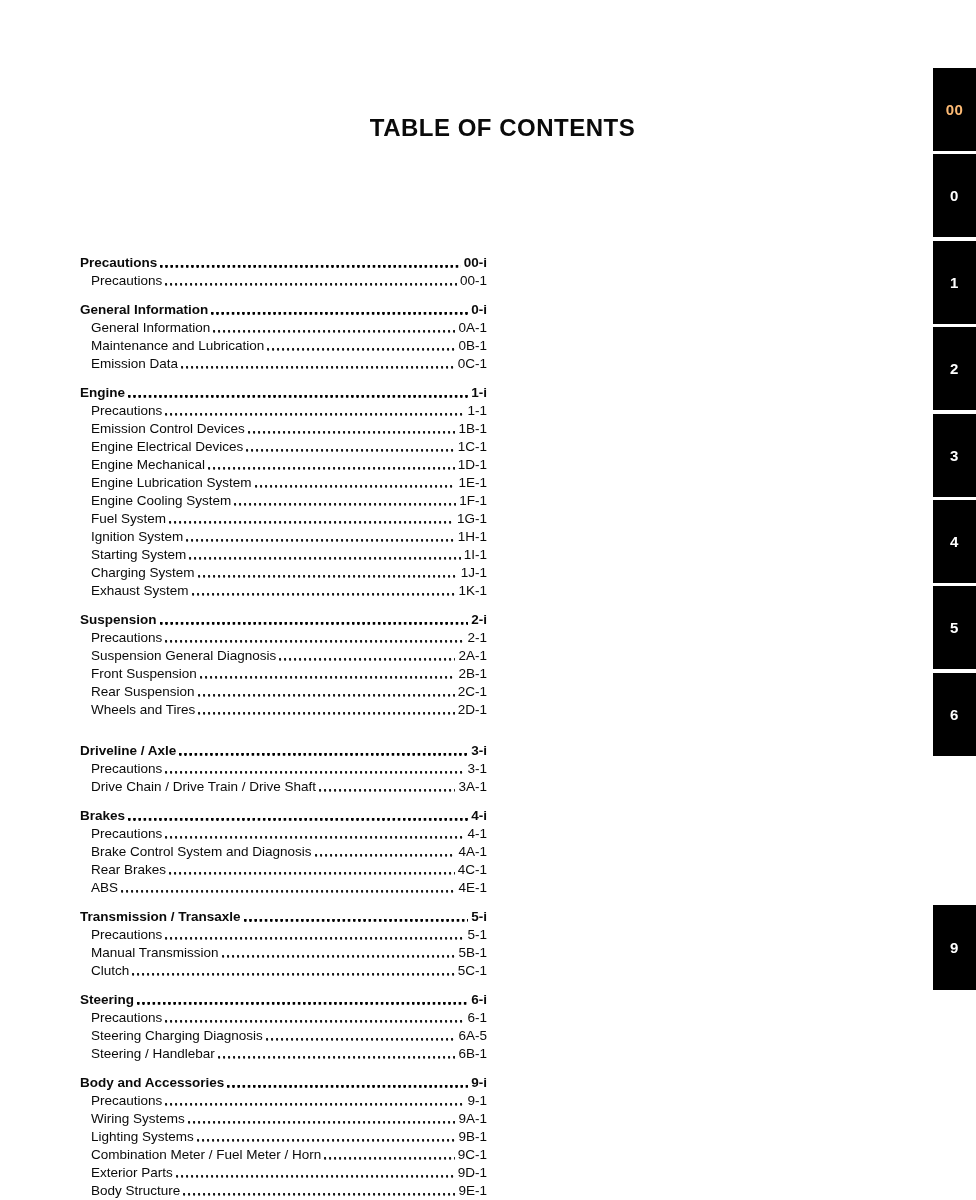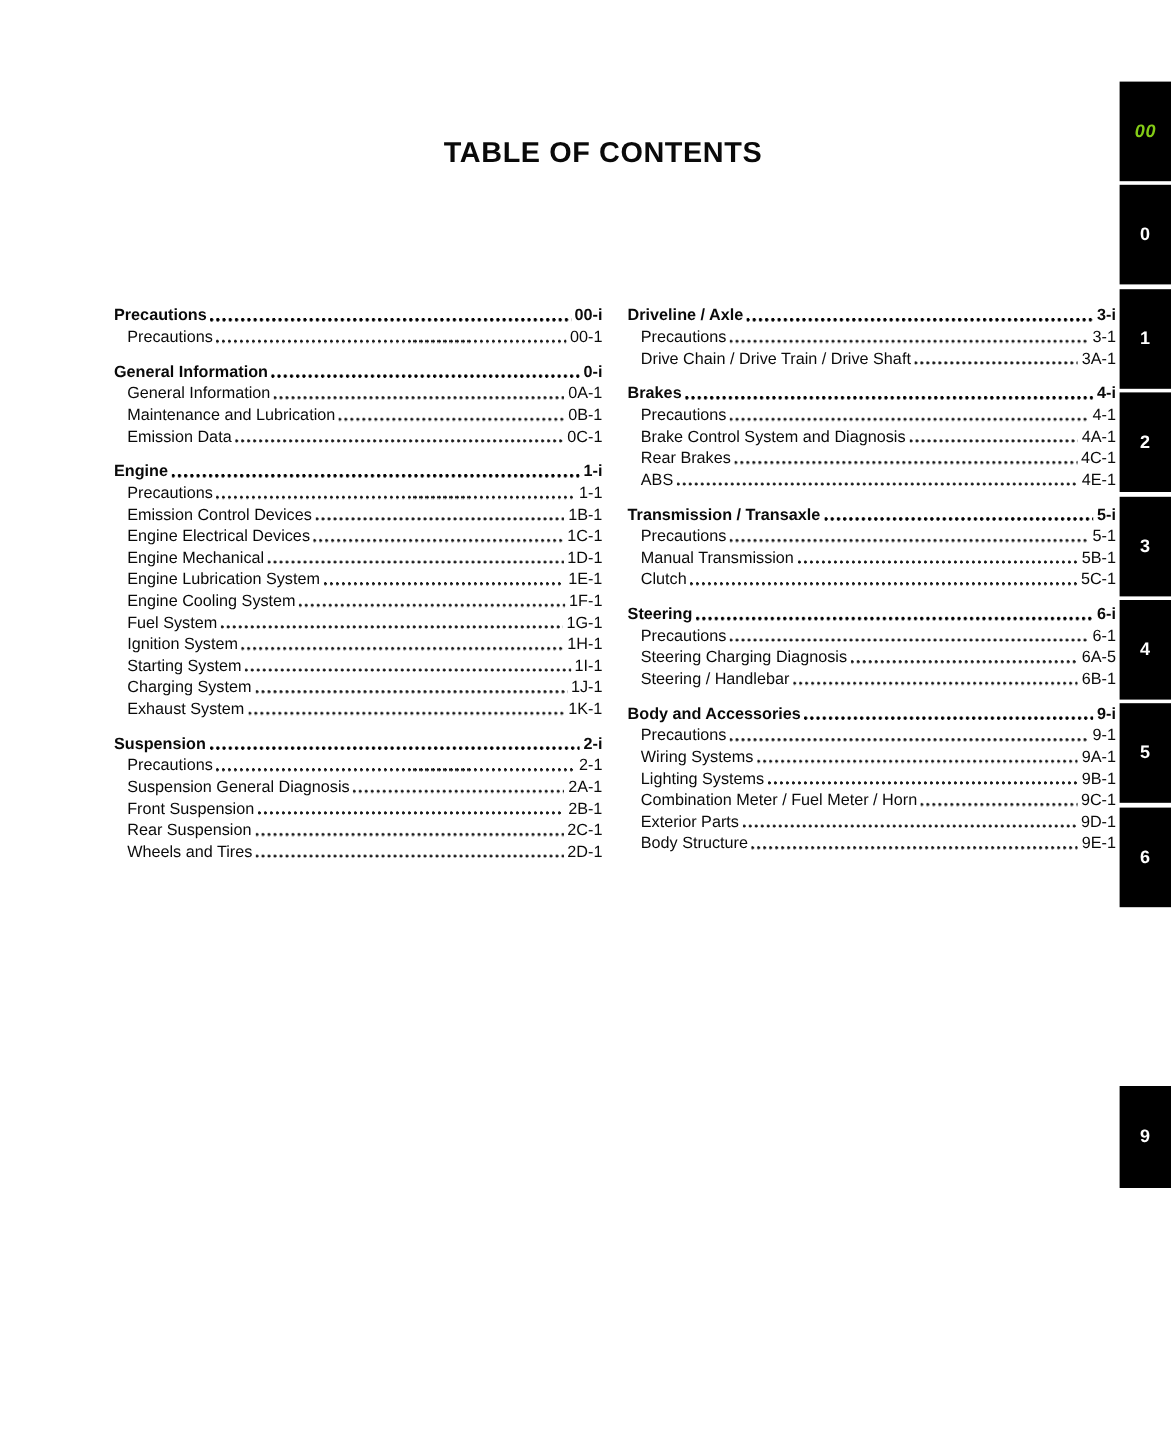--- a/index.html
+++ b/index.html
@@ -20,24 +20,25 @@
     margin: 0;
     text-align: center;
     font-size: 24px;
     font-weight: bold;
     letter-spacing: 0.5px;
     color: #0a0a0a;
   }
   .columns {
     position: absolute;
     top: 250px;
-    left: 95px;
+    left: 80px;
     width: 835px;
     display: flex;
     gap: 21px;
+    flex-direction: column;
   }
   .col { width: 407px; }
   .section { margin: 0; }
   .row {
     display: flex;
     align-items: flex-end;
     font-size: 13.5px;
     line-height: 15px;
   }
   .row-section {
@@ -344,21 +345,21 @@
           </div>
           <div class="row row-sub">
             <span class="label">Body Structure</span>
             <span class="leader"></span>
             <span class="pagenum">9E-1</span>
           </div>
         </div>
       </div>
   </div>
   <div class="tab-col" id="tabs-upper">
-      <div class="tab" style="background: rgb(0, 0, 0); color: #84cc16; font-style: italic;">00</div>
+      <div class="tab" style="background: rgb(0, 0, 0); color: #fdba74;">00</div>
       <div class="tab" style="background: rgb(0, 0, 0); color: rgb(255, 255, 255);">0</div>
       <div class="tab" style="background: rgb(0, 0, 0); color: rgb(255, 255, 255);">1</div>
       <div class="tab" style="background: rgb(0, 0, 0); color: rgb(255, 255, 255);">2</div>
       <div class="tab" style="background: rgb(0, 0, 0); color: rgb(255, 255, 255);">3</div>
       <div class="tab" style="background: rgb(0, 0, 0); color: rgb(255, 255, 255);">4</div>
       <div class="tab" style="background: rgb(0, 0, 0); color: rgb(255, 255, 255);">5</div>
       <div class="tab" style="background: rgb(0, 0, 0); color: rgb(255, 255, 255);">6</div>
     </div>
   <div class="tab-col" id="tabs-lower">
       <div class="tab" style="background: rgb(0, 0, 0); color: rgb(255, 255, 255);">9</div>

